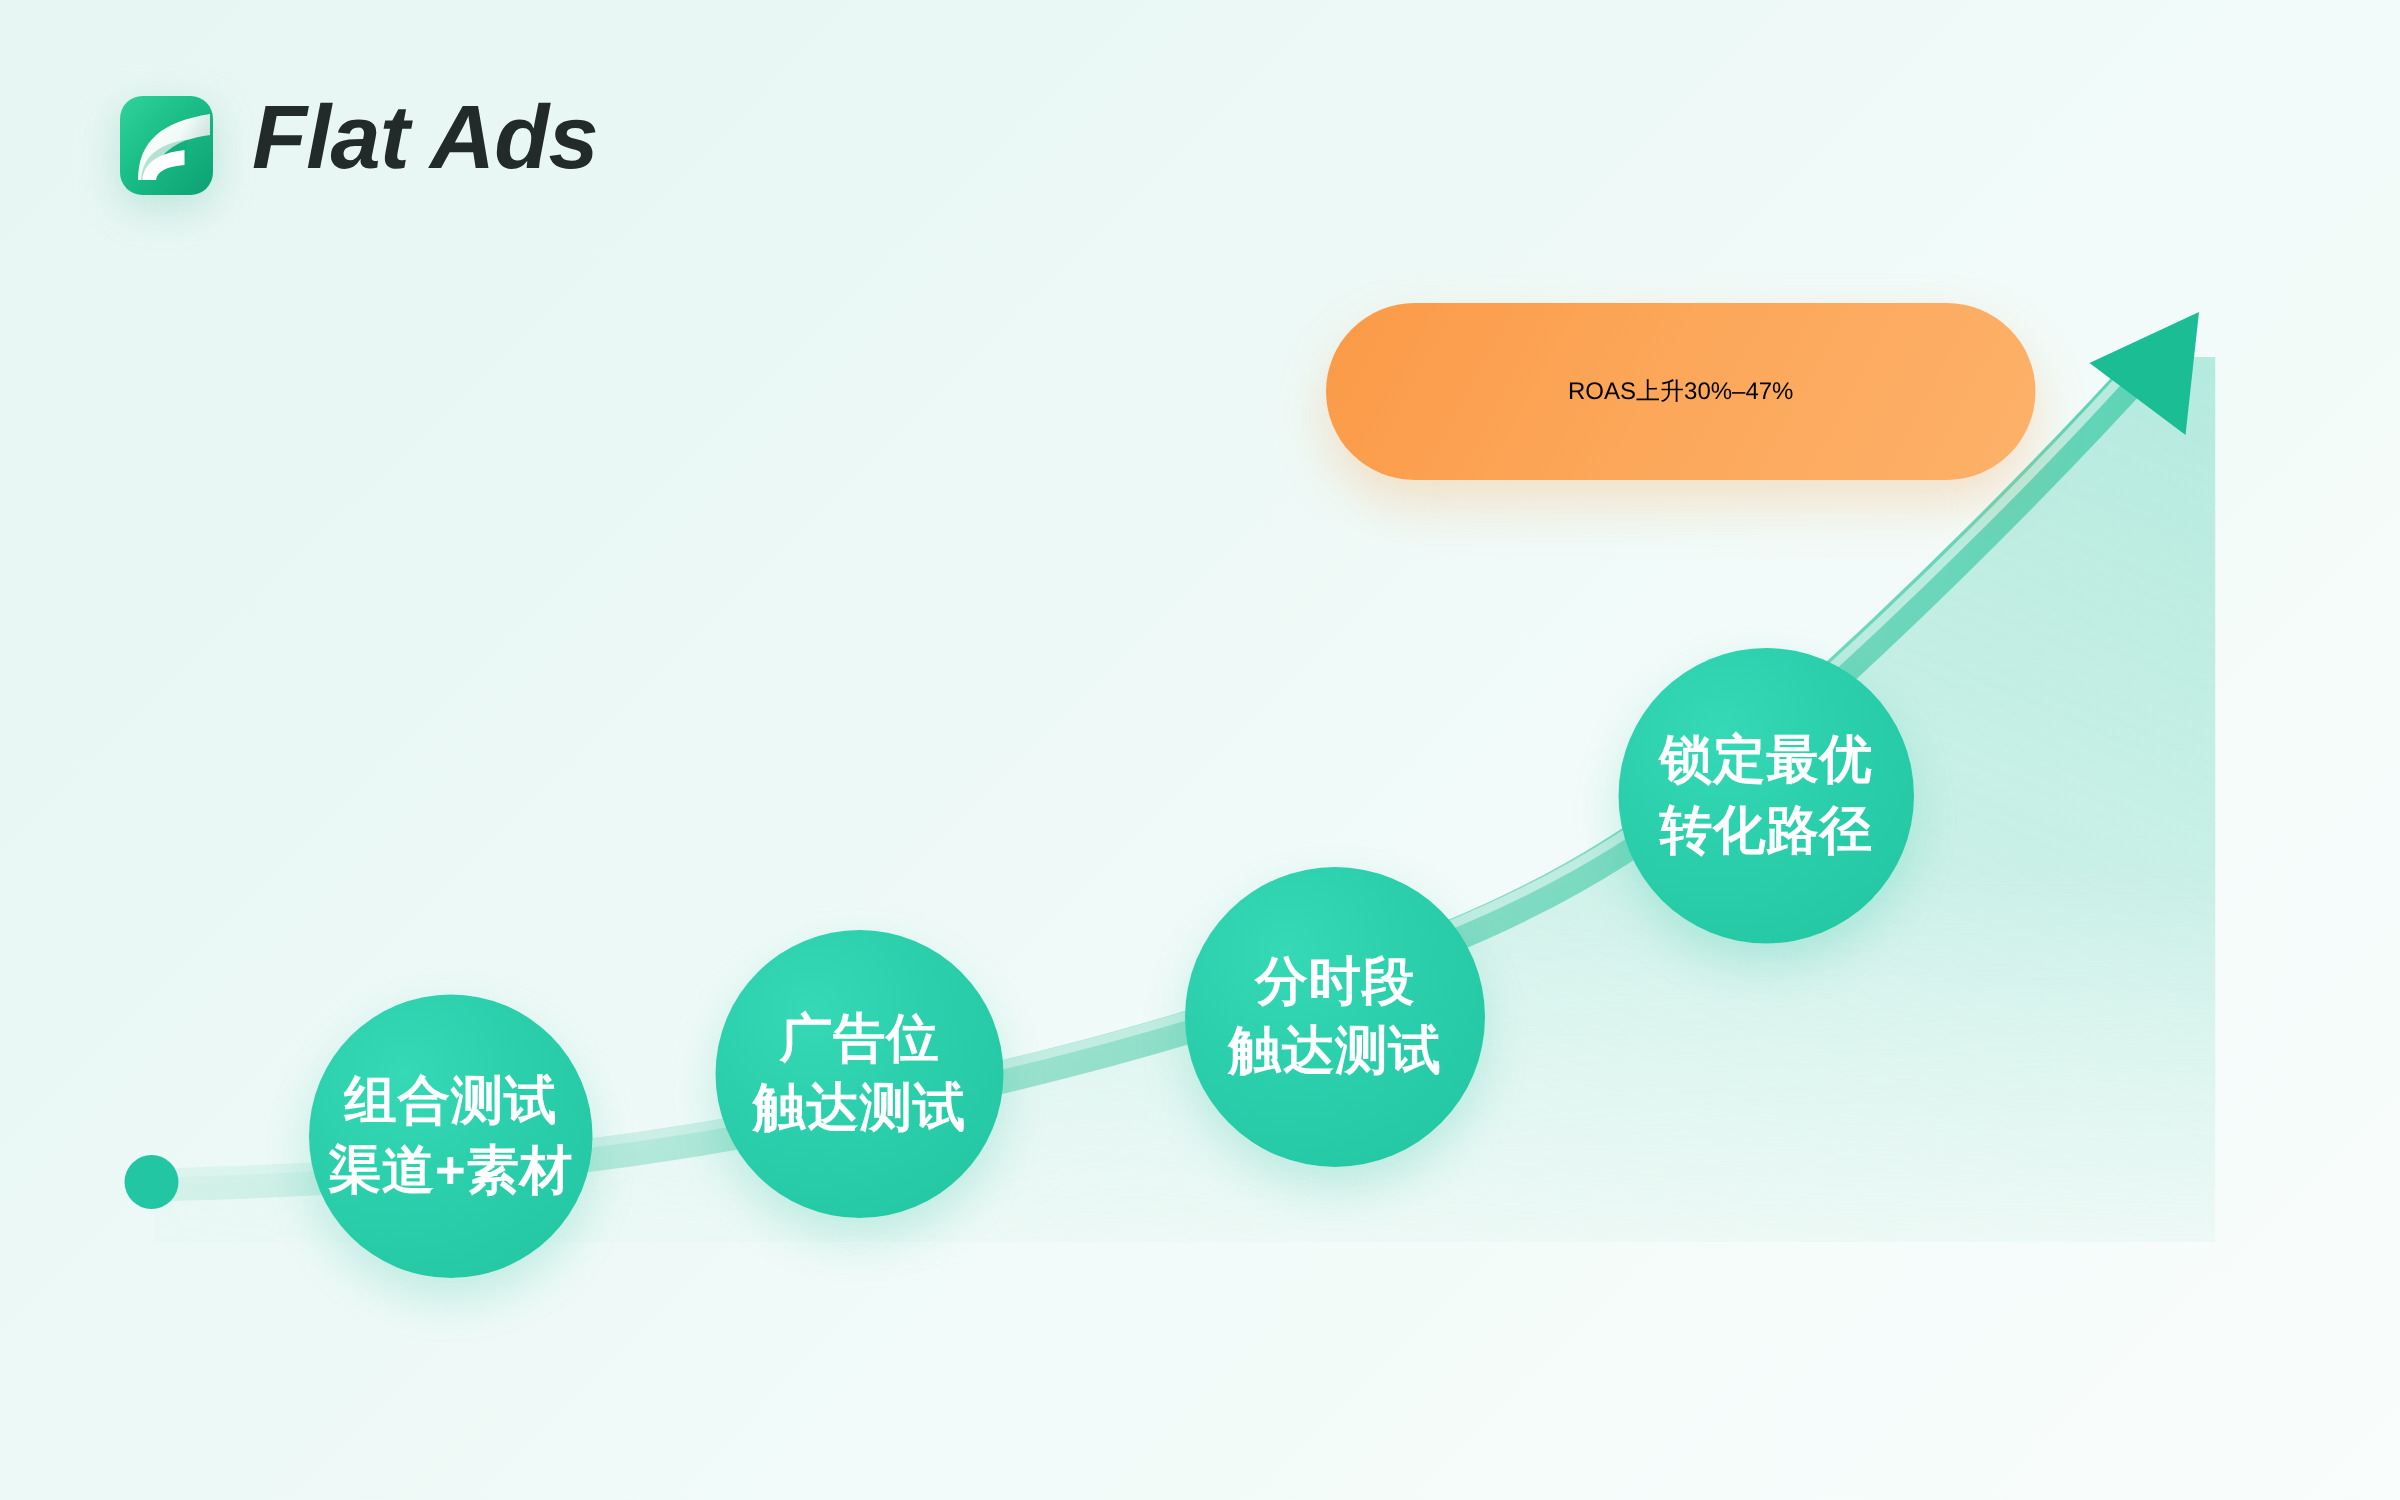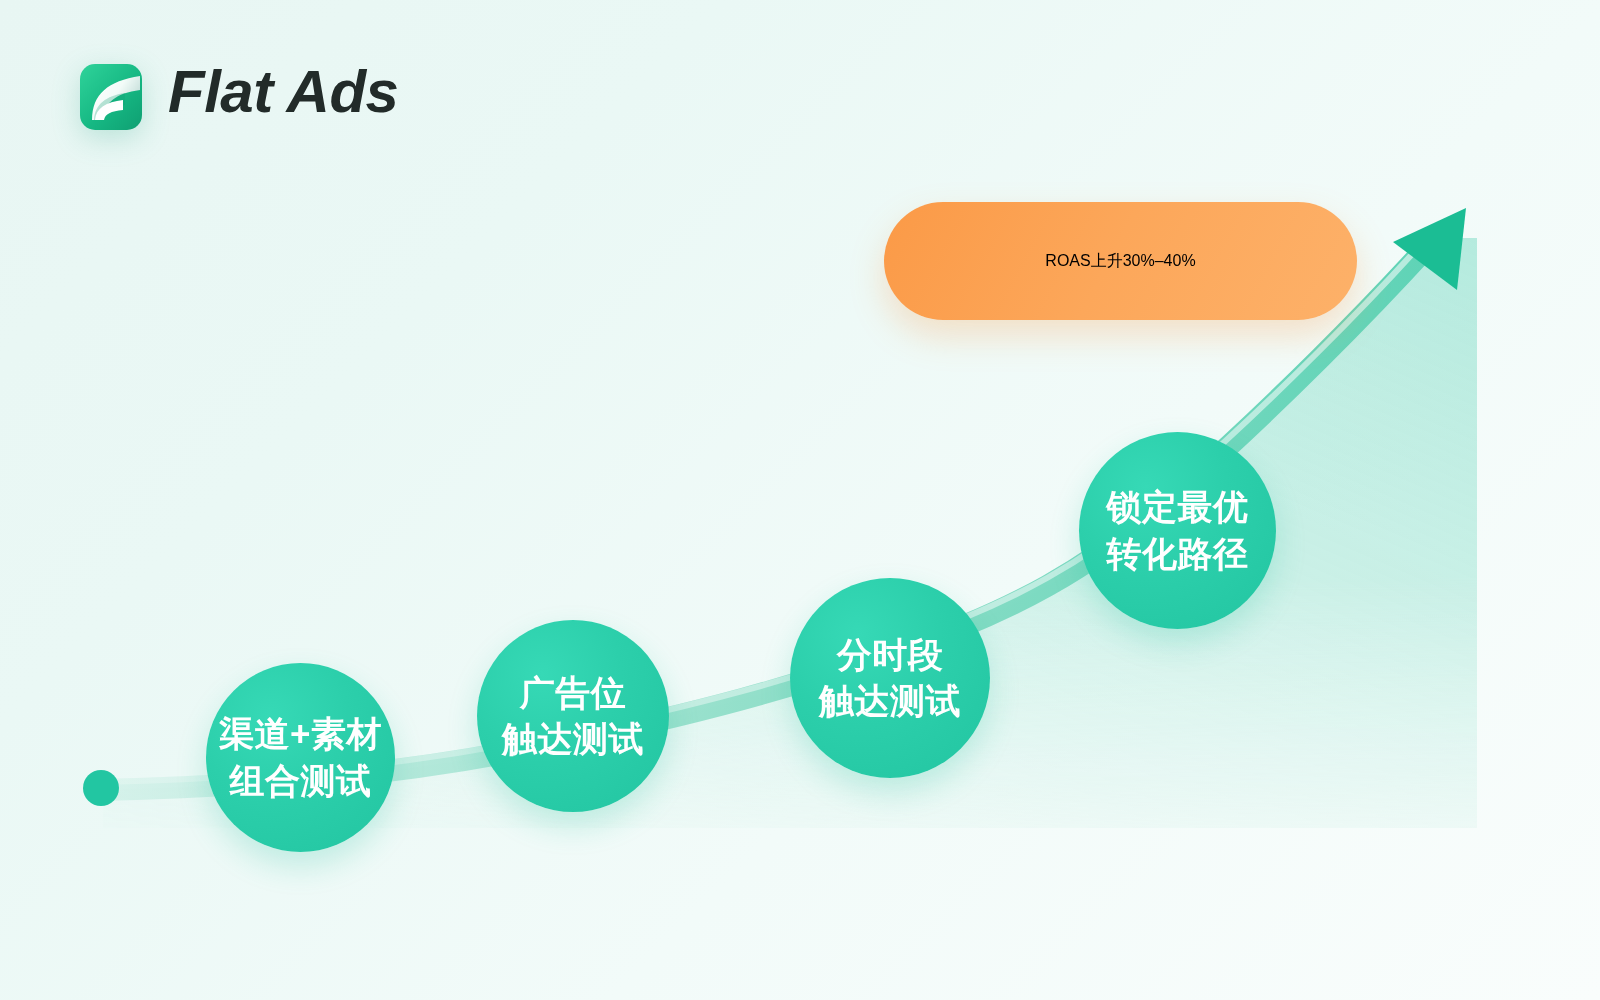--- a/index.html
+++ b/index.html
@@ -164,26 +164,26 @@
         <rect x="2" y="2" width="62" height="66" rx="15" fill="url(#logoG)"></rect>
         <path d="M14 58 C14 32 30 19 62 14 L62 28 C38 31 26 41 24 58 Z" fill="url(#leafG)"></path>
         <path d="M16 58 C17 42 28 34 47 31 L47 43 C33 45 26 50 25 58 Z" fill="#0f9f72" opacity="0.28"></path>
         <path d="M17 58 C18 46 28 40 45 38 L45 48 C33 49 27 52 26 58 Z" fill="#ffffff"></path>
       </svg>
     </div>
     <div id="brand-name">Flat Ads</div>
   </div>
 
   <div id="roas-badge">
-    <span>ROAS上升30%–40%</span>
+    <span>ROAS上升30%–47%</span>
   </div>
 
   <div class="step-node" id="step-0">
+    <span class="step-line">组合测试</span>
     <span class="step-line">渠道+素材</span>
-    <span class="step-line">组合测试</span>
   </div>
 
   <div class="step-node" id="step-1">
     <span class="step-line">广告位</span>
     <span class="step-line">触达测试</span>
   </div>
 
   <div class="step-node" id="step-2">
     <span class="step-line">分时段</span>
     <span class="step-line">触达测试</span>

